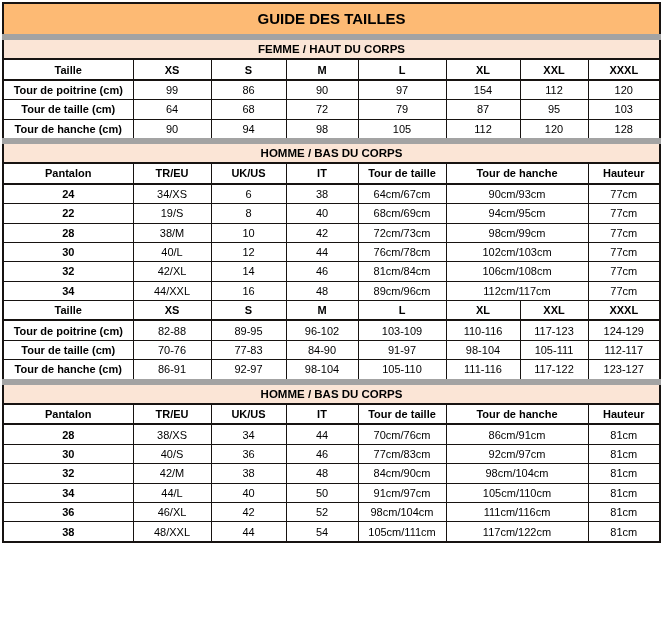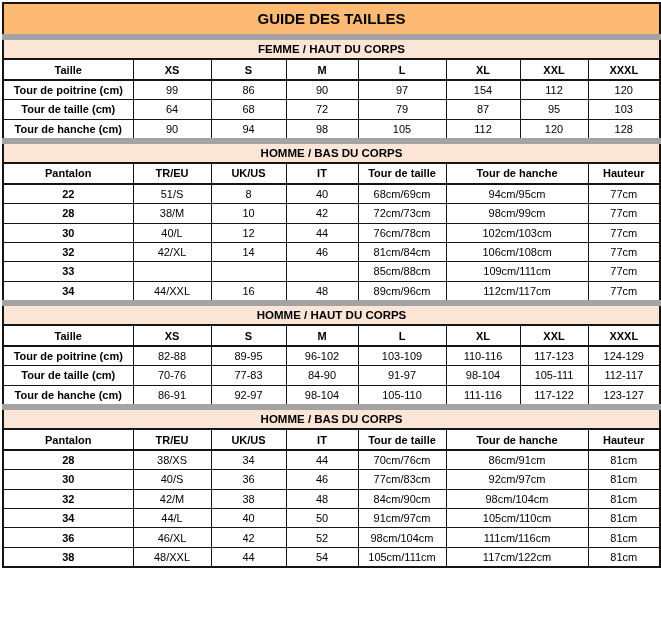--- a/index.html
+++ b/index.html
@@ -122,22 +122,31 @@
       <tr class="colheader-row">
         <td>Pantalon</td>
         <td>TR/EU</td>
         <td>UK/US</td>
         <td>IT</td>
         <td>Tour de taille</td>
         <td colspan="2">Tour de hanche</td>
         <td>Hauteur</td>
       </tr>
       <tr class="data-row">
+        <td class="rowlabel">24</td>
+        <td>34/XS</td>
+        <td>6</td>
+        <td>38</td>
+        <td>64cm/67cm</td>
+        <td colspan="2">90cm/93cm</td>
+        <td>77cm</td>
+      </tr>
+      <tr class="data-row">
         <td class="rowlabel">22</td>
-        <td>51/S</td>
+        <td>19/S</td>
         <td>8</td>
         <td>40</td>
         <td>68cm/69cm</td>
         <td colspan="2">94cm/95cm</td>
         <td>77cm</td>
       </tr>
       <tr class="data-row">
         <td class="rowlabel">28</td>
         <td>38/M</td>
         <td>10</td>
@@ -158,39 +167,27 @@
       <tr class="data-row">
         <td class="rowlabel">32</td>
         <td>42/XL</td>
         <td>14</td>
         <td>46</td>
         <td>81cm/84cm</td>
         <td colspan="2">106cm/108cm</td>
         <td>77cm</td>
       </tr>
       <tr class="data-row">
-        <td class="rowlabel">33</td>
-        <td></td>
-        <td></td>
-        <td></td>
-        <td>85cm/88cm</td>
-        <td colspan="2">109cm/111cm</td>
-        <td>77cm</td>
-      </tr>
-      <tr class="data-row">
         <td class="rowlabel">34</td>
         <td>44/XXL</td>
         <td>16</td>
         <td>48</td>
         <td>89cm/96cm</td>
         <td colspan="2">112cm/117cm</td>
         <td>77cm</td>
-      </tr>
-      <tr class="section-row">
-        <td colspan="8">HOMME / HAUT DU CORPS</td>
       </tr>
       <tr class="colheader-row">
         <td>Taille</td>
         <td>XS</td>
         <td>S</td>
         <td>M</td>
         <td>L</td>
         <td>XL</td>
         <td>XXL</td>
         <td>XXXL</td>

